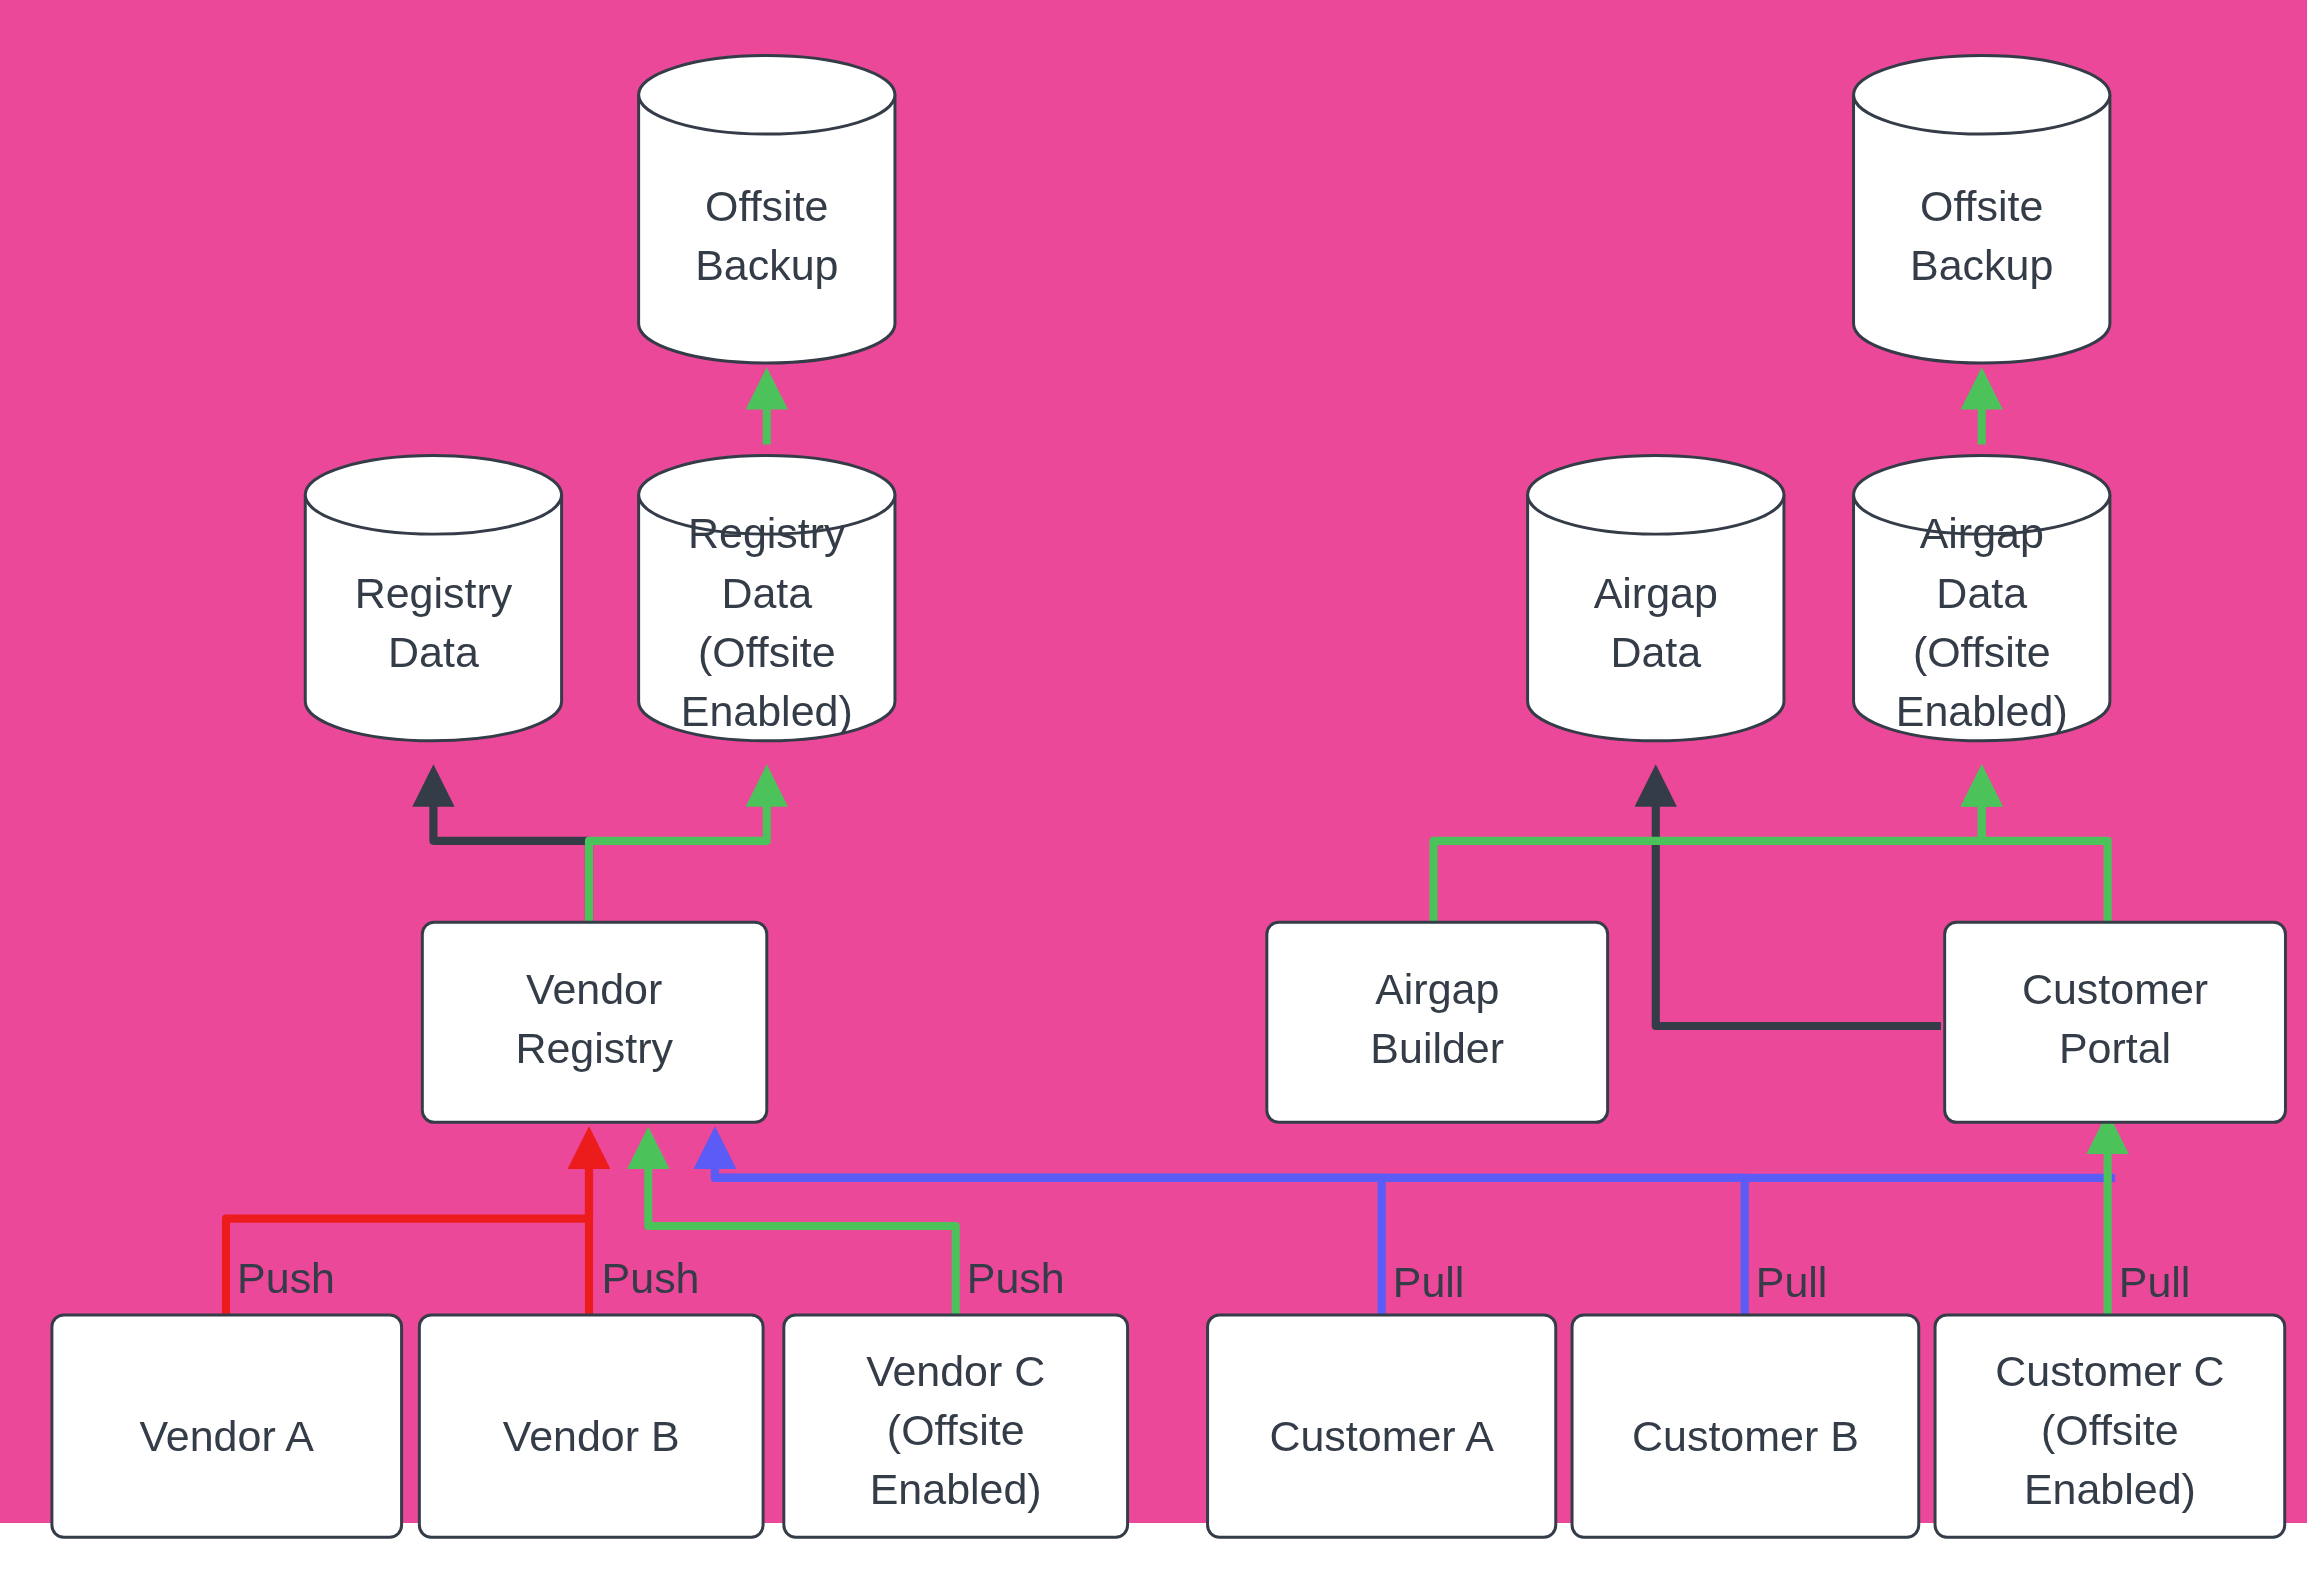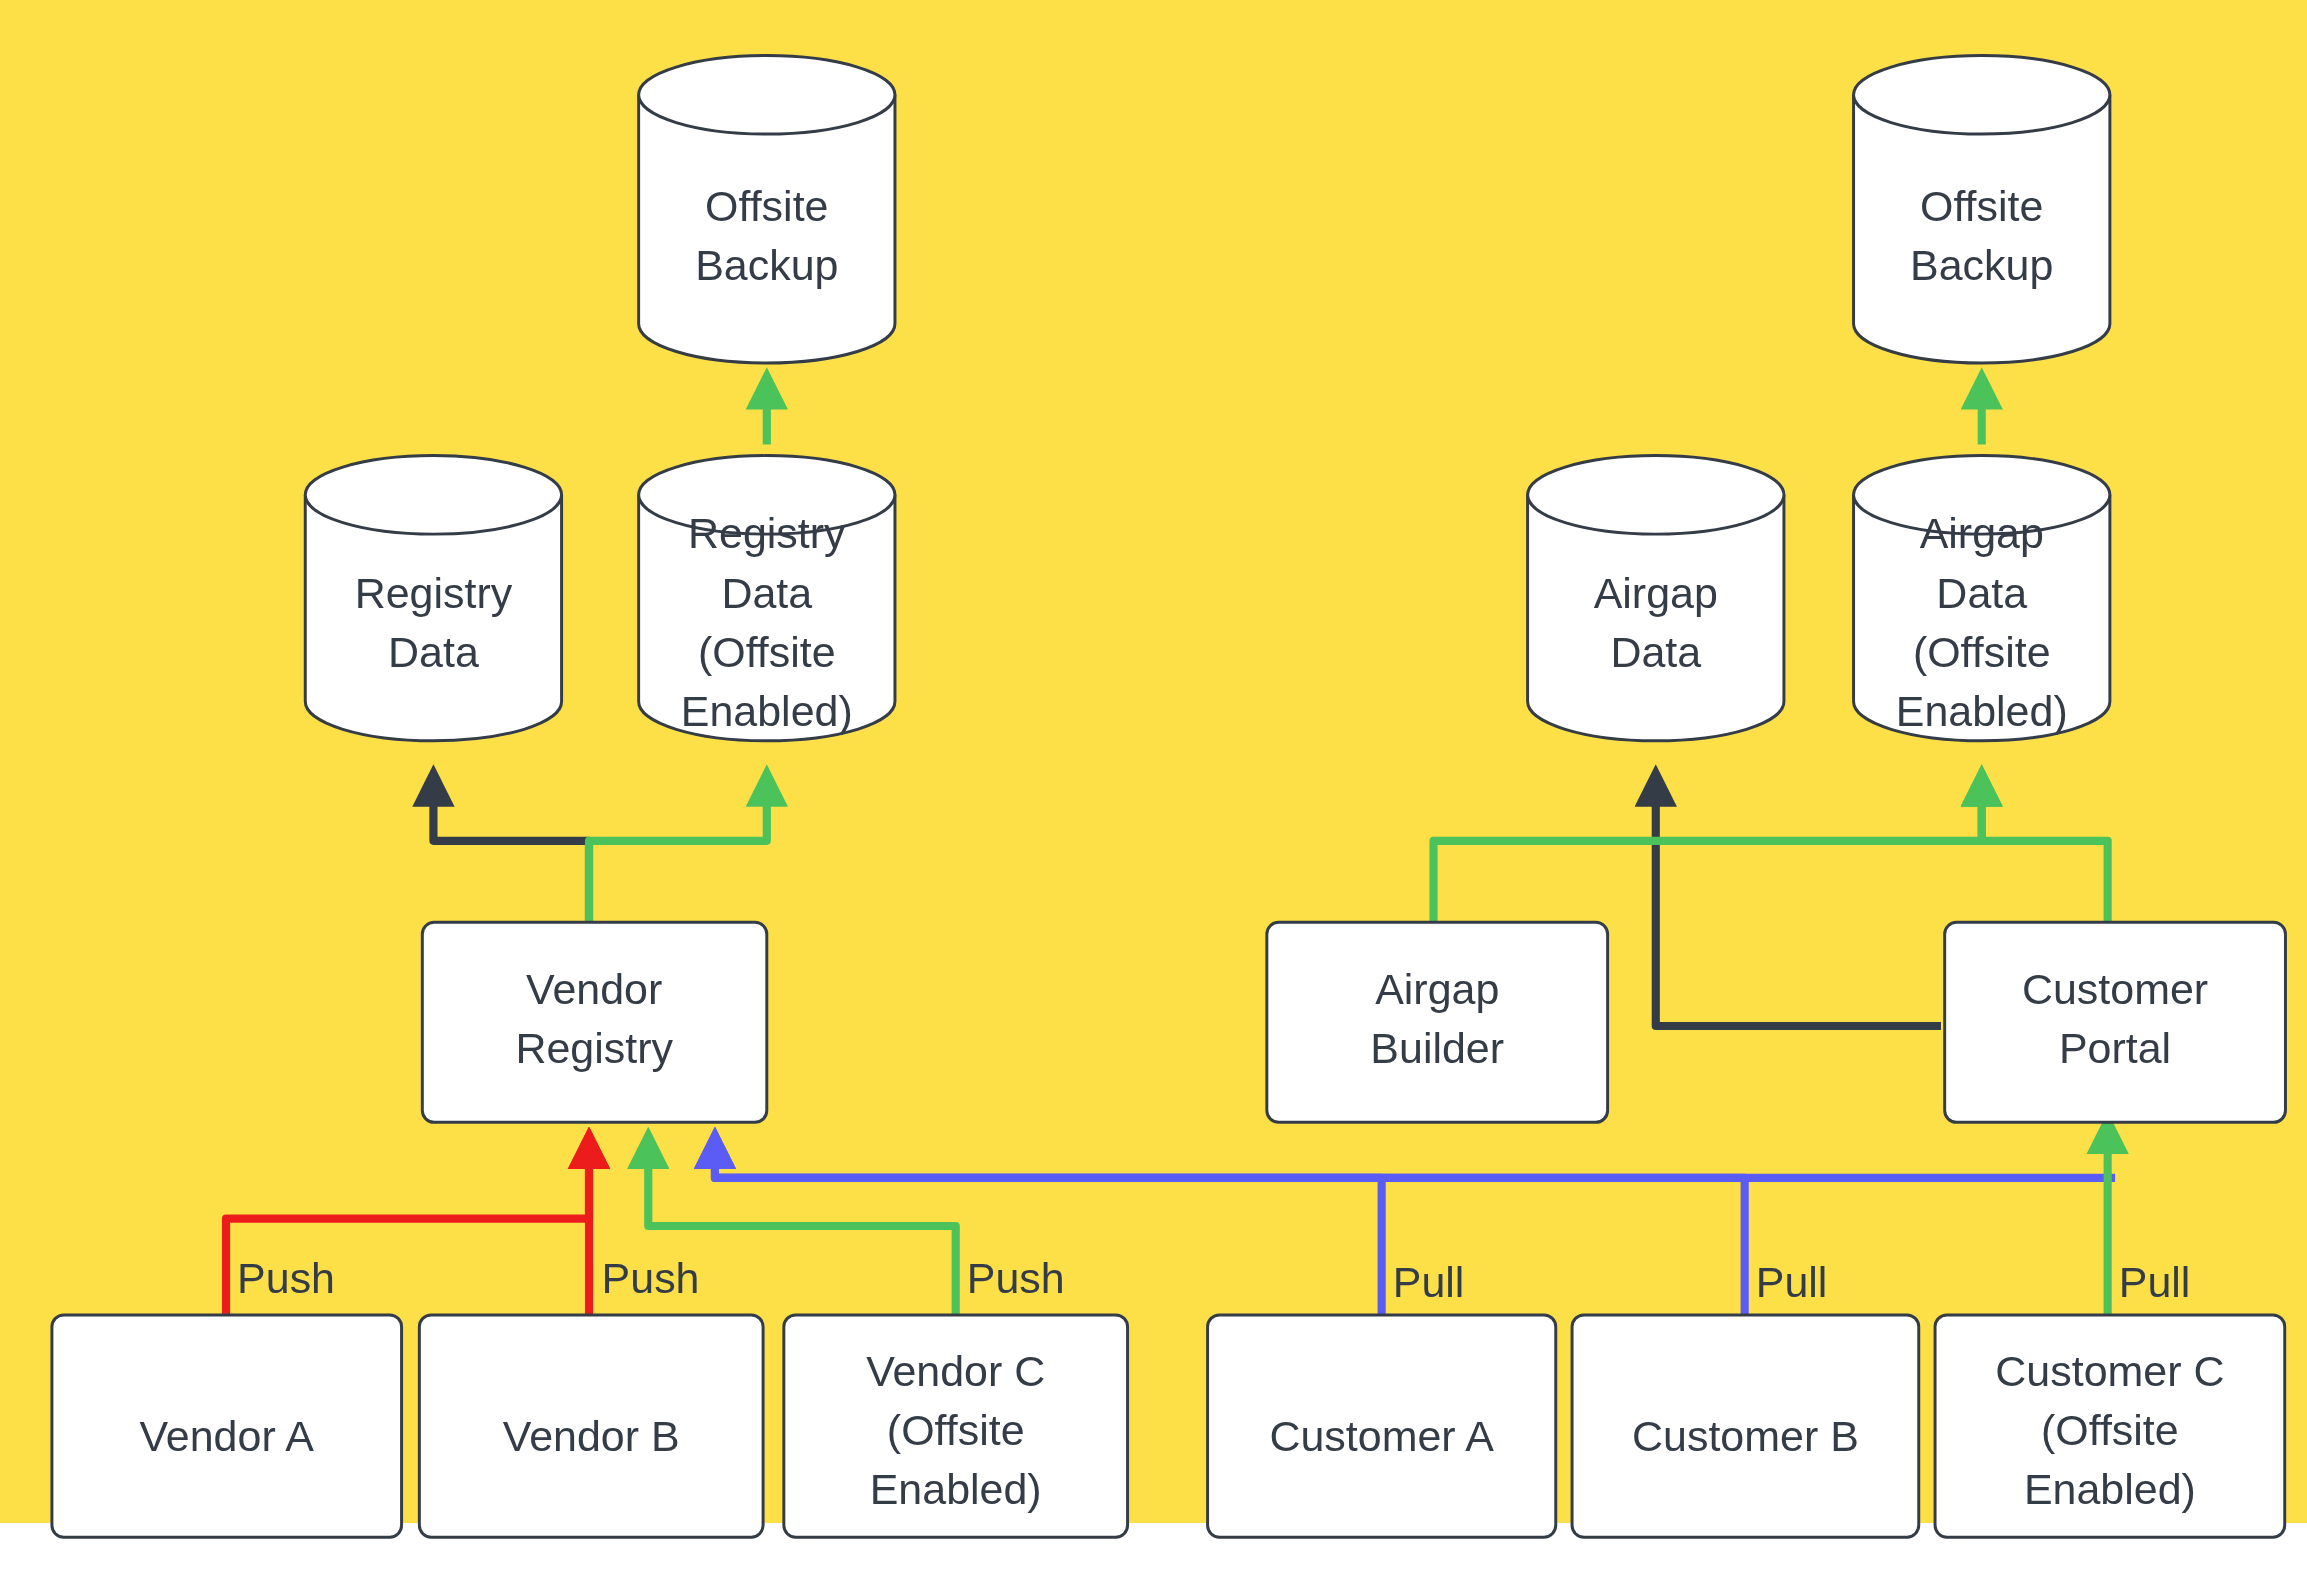--- a/index.html
+++ b/index.html
@@ -10,21 +10,21 @@
   body {
     width: 2307px;
     height: 1592px;
     font-family: "Liberation Sans", sans-serif;
     overflow: hidden;
   }
   #diagram-root {
     position: relative;
     width: 2307px;
     height: 1523px;
-    background: #fde047;
+    background: #ec4899;
   }
   svg.canvas {
     position: absolute;
     top: 0;
     left: 0;
     width: 2307px;
     height: 1592px;
     display: block;
   }
   .node-shape {

